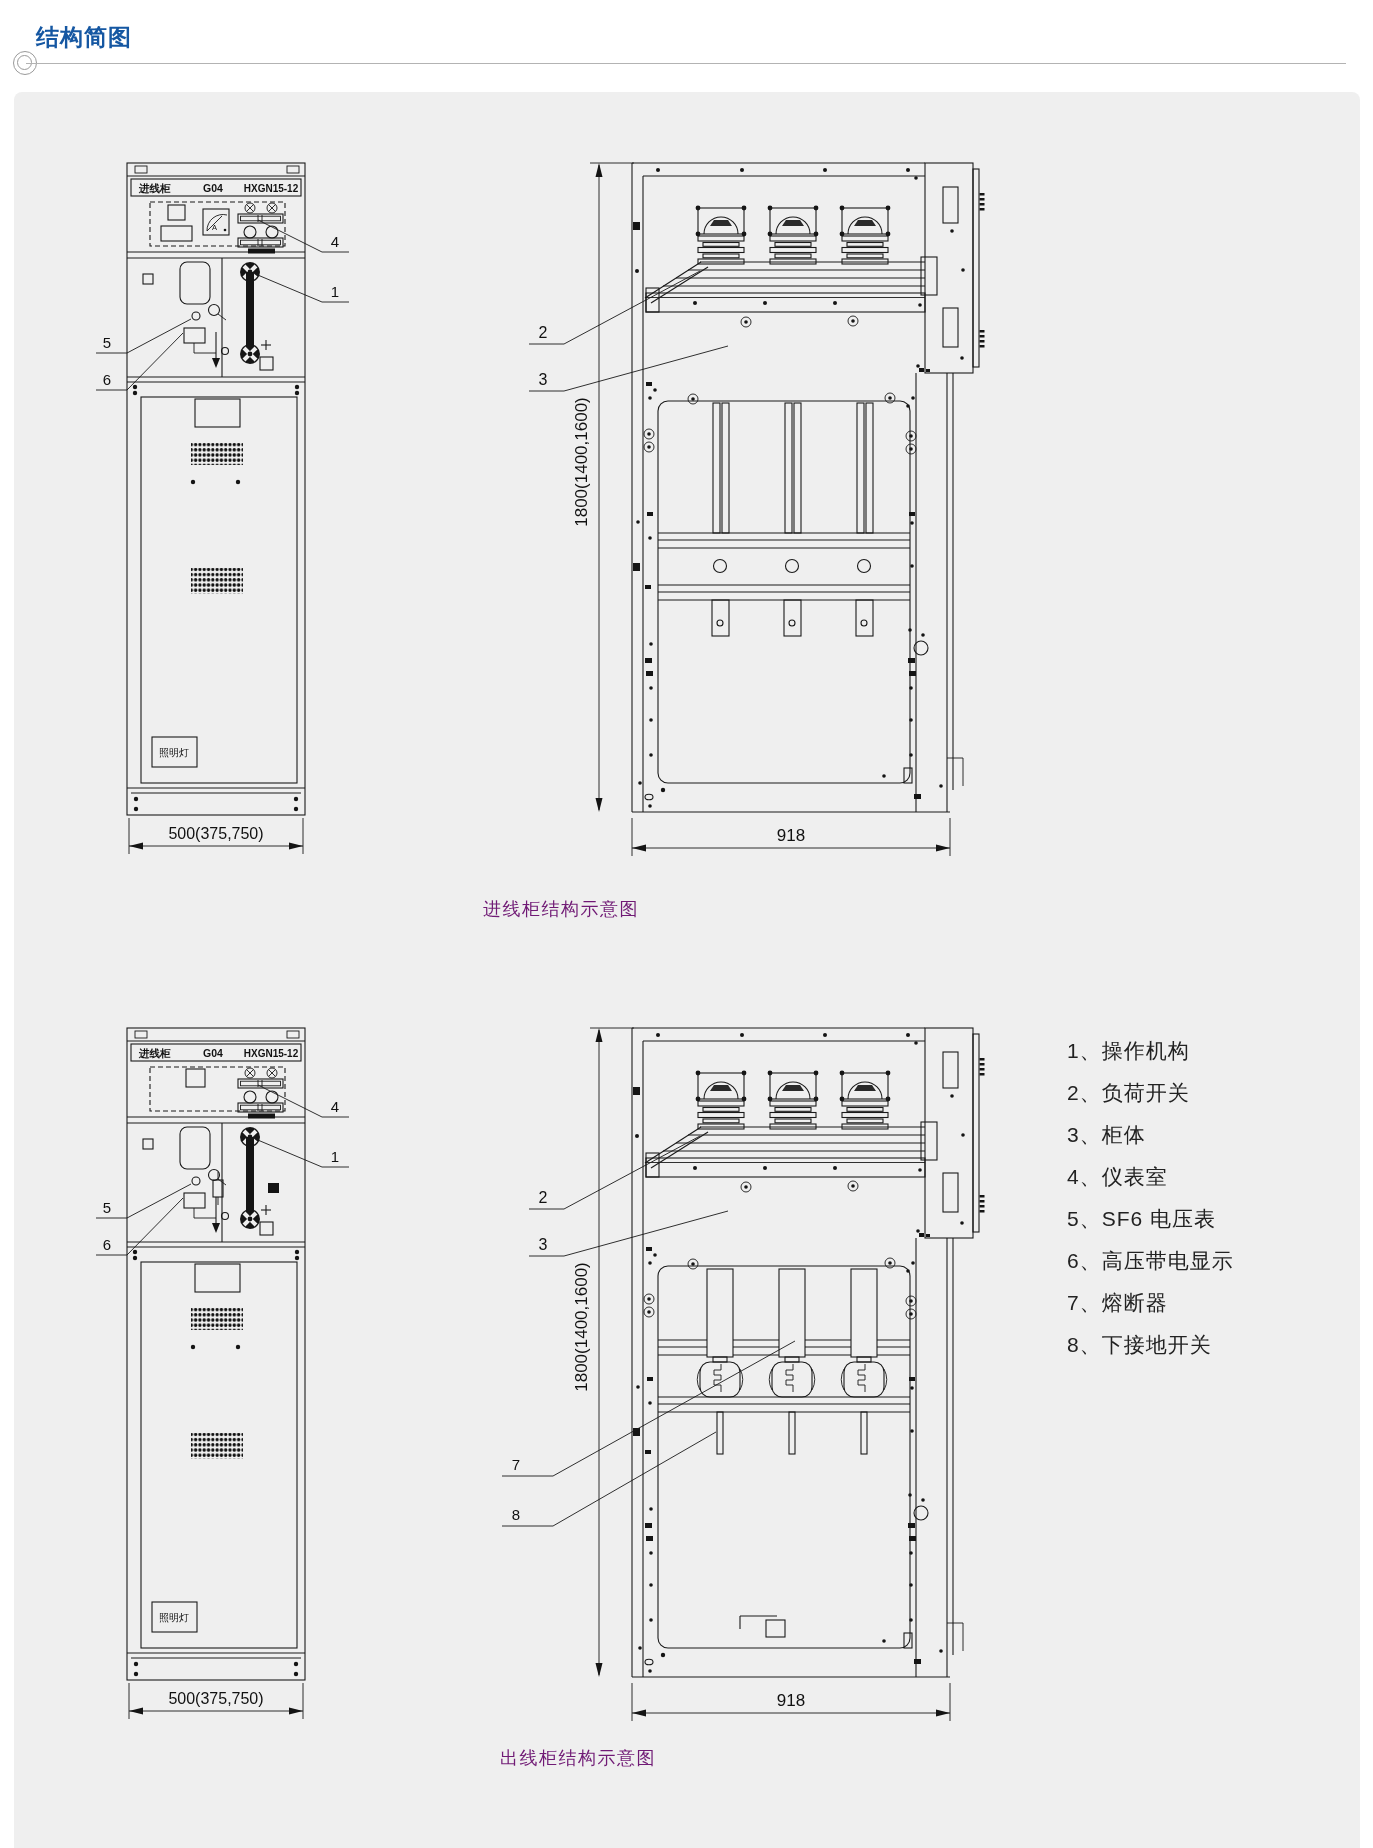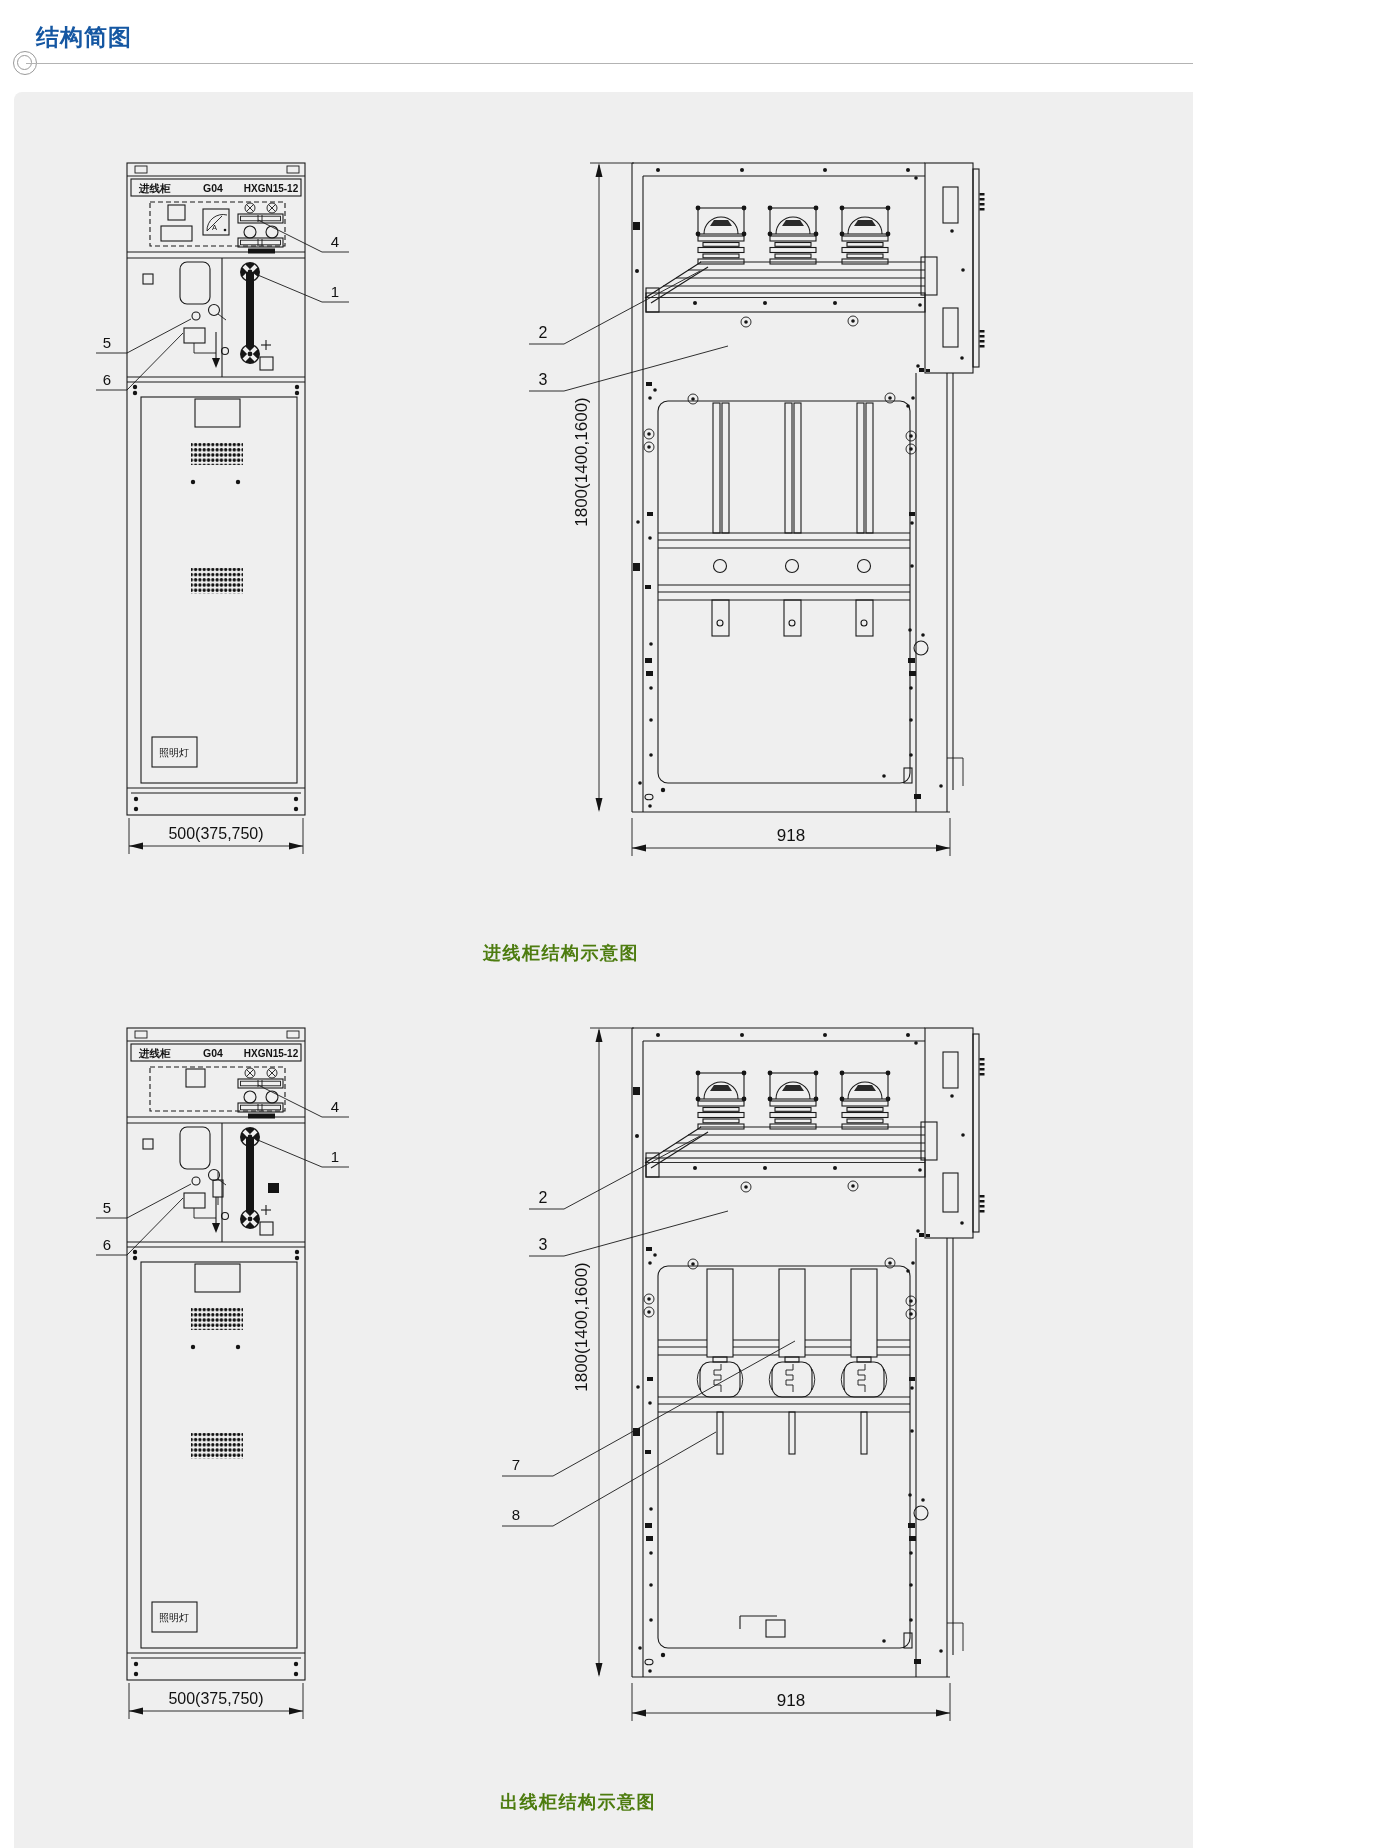--- a/index.html
+++ b/index.html
@@ -1,31 +1,31 @@
 <!DOCTYPE html>
 <html><head>
 <meta charset="utf-8">
 <style>
   html,body{margin:0;padding:0;background:#ffffff;}
-  .page{position:relative;width:1193px;height:1848px;background:#fff;overflow:hidden;
+  .page{position:relative;width:1373px;height:1848px;background:#fff;overflow:hidden;
         font-family:"Liberation Sans",sans-serif;}
   
   .hdr-title{position:absolute;left:36px;top:22px;margin:0;font-size:23px;font-weight:bold;
              color:#1557a2;letter-spacing:1px;}
   .hdr-line{position:absolute;left:26px;top:63px;width:1320px;border-top:1px solid #b3b3b3;}
   .hdr-icon{position:absolute;left:13px;top:51px;width:24px;height:24px;border:1.5px solid #9a9a9a;
             border-radius:50%;box-sizing:border-box;}
   .hdr-icon span{position:absolute;left:3px;top:3px;width:13px;height:13px;border:1.5px solid #9a9a9a;
             border-radius:50%;}
   
   .panel{position:absolute;left:14px;top:92px;width:1346px;height:1756px;background:#efefef;
          border-radius:8px 8px 0 0;}
   .art{position:absolute;left:0;top:0;}
   
-  .caption{position:absolute;font-size:18px;font-weight:bold;color:#4d7c0f;letter-spacing:1.5px;margin-top:44px;}
+  .caption{position:absolute;font-size:18px;font-weight:normal;color:#701a75;letter-spacing:1.5px;}
   .cap1{left:483px;top:897px;}
   .cap2{left:500px;top:1746px;}
   
   .legend{position:absolute;left:1067px;top:1030px;}
   .legend-item{height:42px;line-height:42px;font-size:21px;color:#222;letter-spacing:1px;white-space:nowrap;}
   
   .ln{fill:none;stroke:#1a1a1a;stroke-width:1.1;}
   .lt{fill:none;stroke:#1a1a1a;stroke-width:0.9;}
   .fl{fill:#141414;stroke:none;}
   .dsh{fill:none;stroke:#1a1a1a;stroke-width:1.1;stroke-dasharray:5,3;}
@@ -386,14 +386,24 @@
         <line class="lt" x1="553" y1="1476" x2="795" y2="1341"></line>
       <text class="dtx" x="516" y="1520" font-size="15" text-anchor="middle">8</text>
       <line class="lt" x1="502" y1="1526" x2="553" y2="1526"></line>
         <line class="lt" x1="553" y1="1526" x2="716" y2="1432"></line>
     </g>
   </svg>
 
   <div class="caption cap1">进线柜结构示意图</div>
   <div class="caption cap2">出线柜结构示意图</div>
 
+  <div class="legend">
+    <div class="legend-item">1、操作机构</div>
+    <div class="legend-item">2、负荷开关</div>
+    <div class="legend-item">3、柜体</div>
+    <div class="legend-item">4、仪表室</div>
+    <div class="legend-item">5、SF6 电压表</div>
+    <div class="legend-item">6、高压带电显示</div>
+    <div class="legend-item">7、熔断器</div>
+    <div class="legend-item">8、下接地开关</div>
+  </div>
 
 </div>
 
 </body></html>

